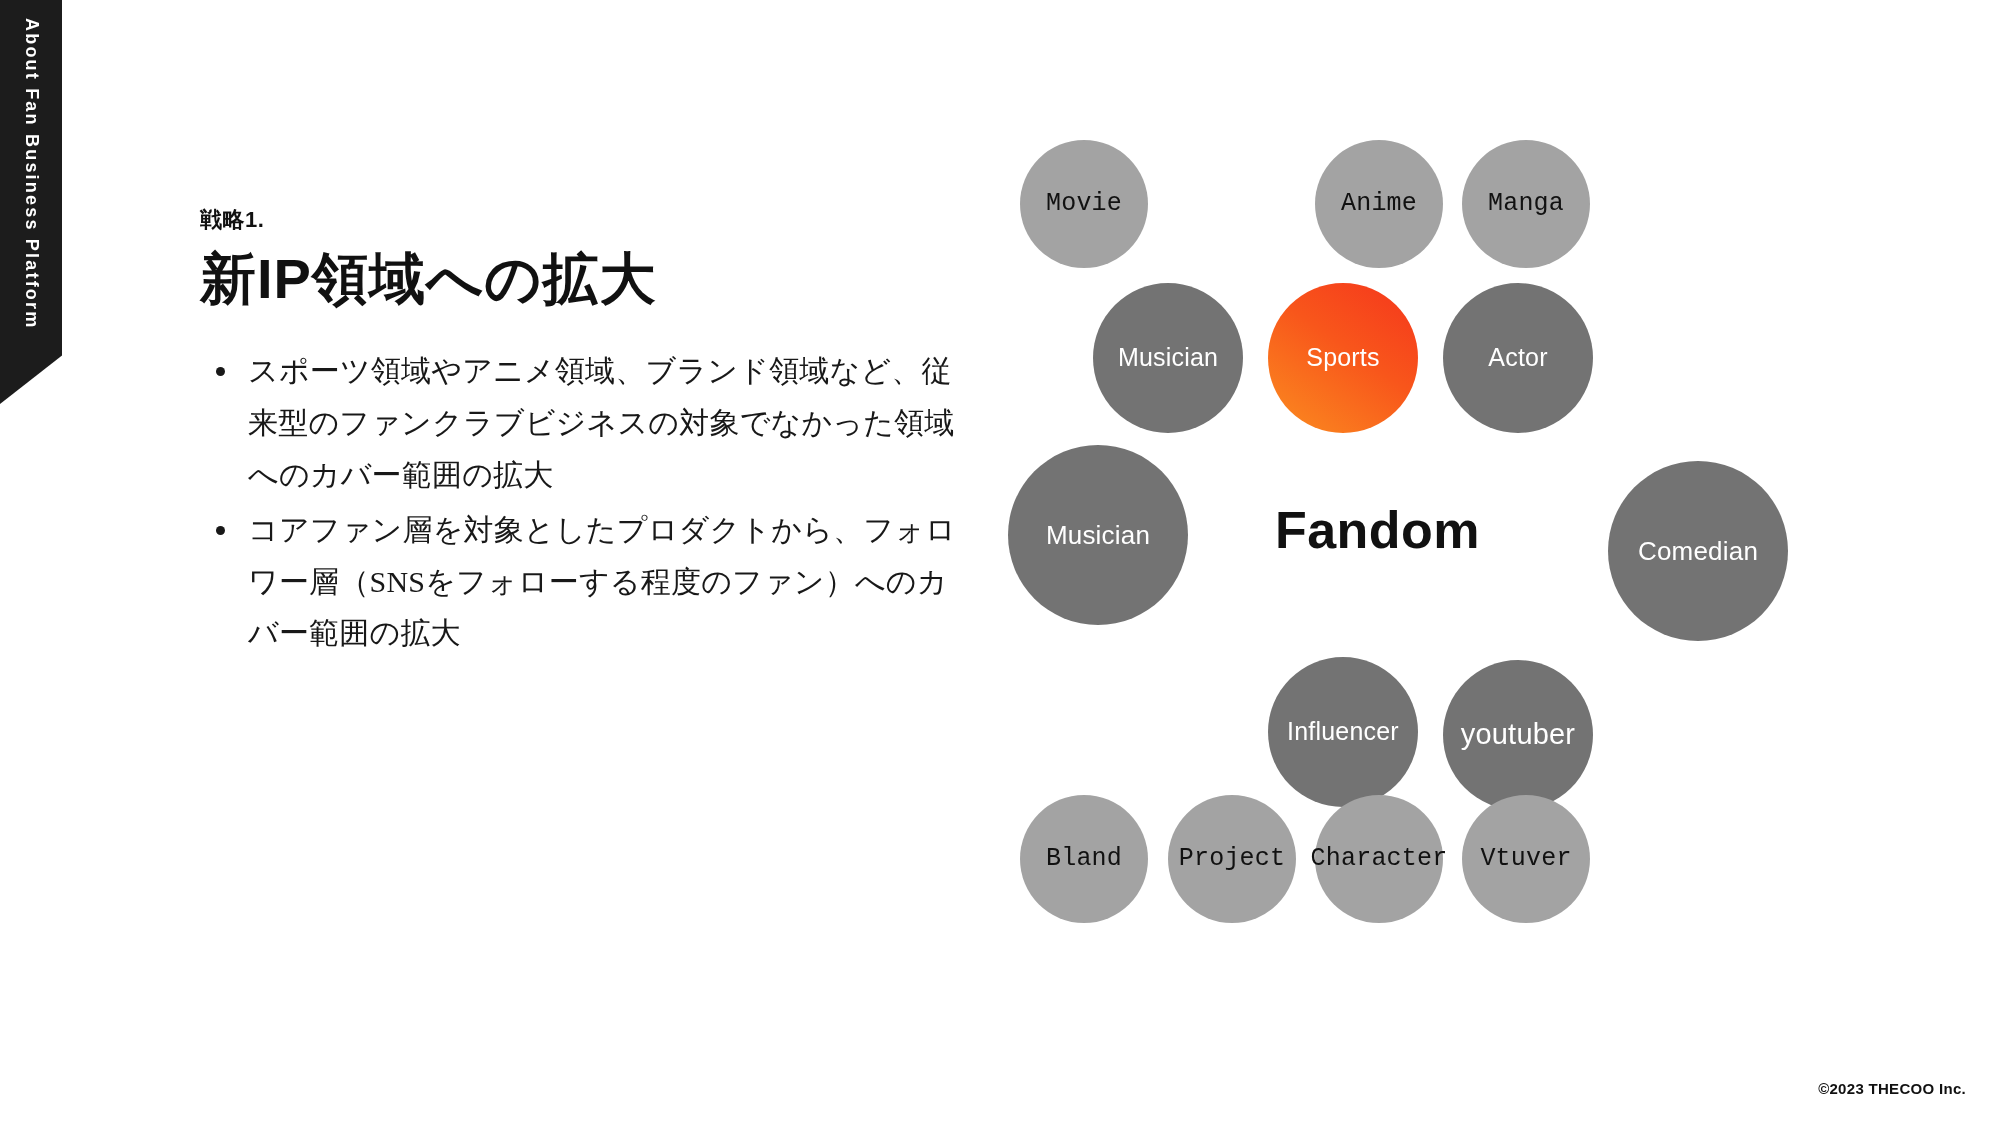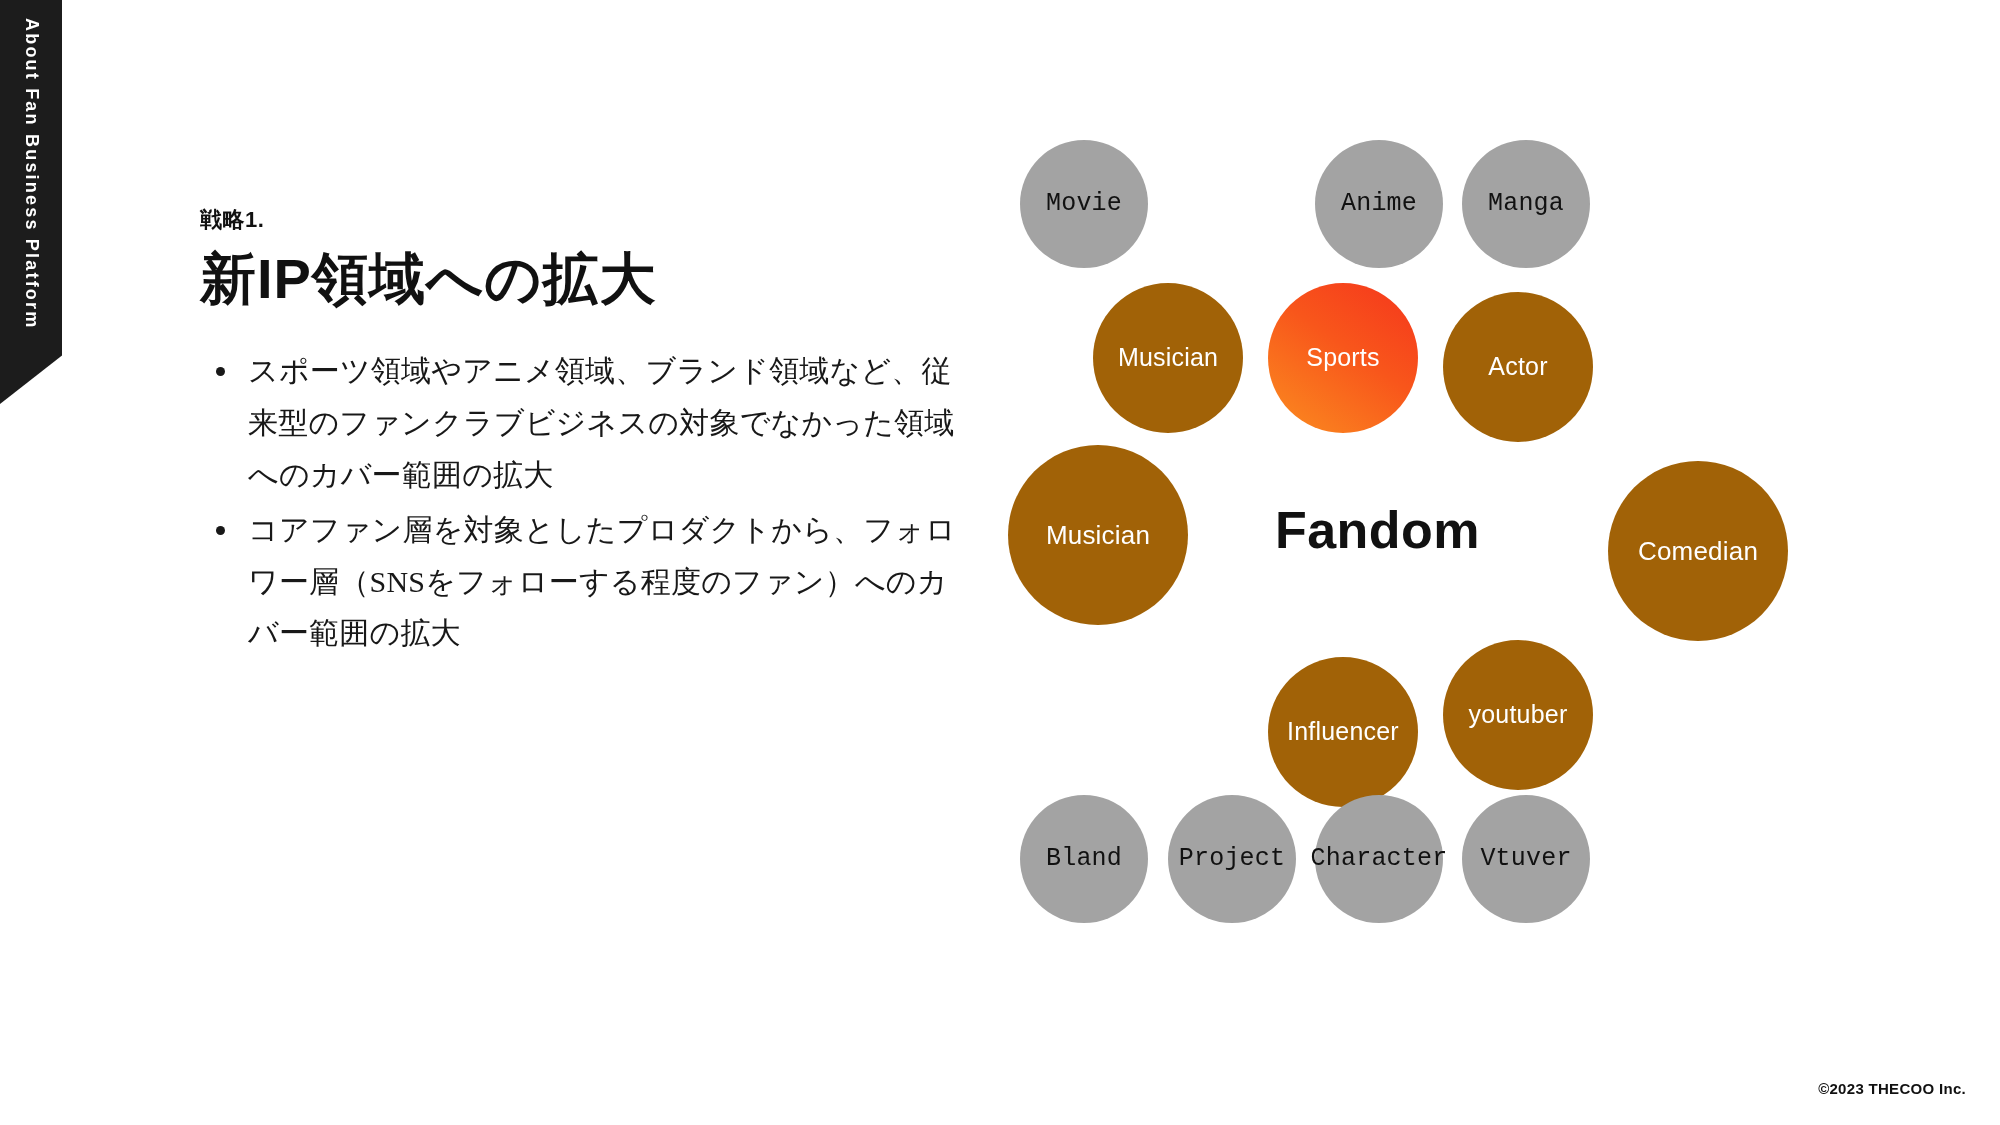--- a/index.html
+++ b/index.html
@@ -107,21 +107,21 @@
     font-weight: 500;
     letter-spacing: 0.2px;
     line-height: 1.1;
   }
   .bubble.light {
     background: #a3a3a3;
     color: #111111;
     font-family: Liberation Mono, monospace;
   }
   .bubble.dark {
-    background: #a16207;
+    background: #737373;
     color: #ffffff;
   }
   .bubble.accent {
     background: linear-gradient(215deg, #f5361c 0%, #f8561b 45%, #fb8d20 100%);
     color: #ffffff;
   }
   .center-label {
     position: absolute;
     display: flex;
     align-items: center;
@@ -157,25 +157,25 @@
       <li class="bullet">コアファン層を対象としたプロダクトから、フォロワー層（SNSをフォローする程度のファン）へのカバー範囲の拡大</li>
     </ul>
 </div>
 
 <div class="diagram">
     <div class="bubble light" style="left: 0px; top: 0px; width: 128px; height: 128px; font-size: 25px;">Movie</div>
     <div class="bubble light" style="left: 295px; top: 0px; width: 128px; height: 128px; font-size: 25px;">Anime</div>
     <div class="bubble light" style="left: 442px; top: 0px; width: 128px; height: 128px; font-size: 25px;">Manga</div>
     <div class="bubble dark" style="left: 73px; top: 143px; width: 150px; height: 150px; font-size: 25px;">Musician</div>
     <div class="bubble accent" style="left: 248px; top: 143px; width: 150px; height: 150px; font-size: 25px;">Sports</div>
-    <div class="bubble dark" style="left: 423px; top: 152px; width: 150px; height: 150px; font-size: 25px;">Actor</div>
+    <div class="bubble dark" style="left: 423px; top: 143px; width: 150px; height: 150px; font-size: 25px;">Actor</div>
     <div class="bubble dark" style="left: -12px; top: 305px; width: 180px; height: 180px; font-size: 26px;">Musician</div>
     <div class="bubble dark" style="left: 588px; top: 321px; width: 180px; height: 180px; font-size: 26px;">Comedian</div>
     <div class="bubble dark" style="left: 248px; top: 517px; width: 150px; height: 150px; font-size: 25px;">Influencer</div>
-    <div class="bubble dark" style="left: 423px; top: 500px; width: 150px; height: 150px; font-size: 25px;">youtuber</div>
+    <div class="bubble dark" style="left: 423px; top: 520px; width: 150px; height: 150px; font-size: 29px;">youtuber</div>
     <div class="bubble light" style="left: 0px; top: 655px; width: 128px; height: 128px; font-size: 25px;">Bland</div>
     <div class="bubble light" style="left: 148px; top: 655px; width: 128px; height: 128px; font-size: 25px;">Project</div>
     <div class="bubble light" style="left: 295px; top: 655px; width: 128px; height: 128px; font-size: 25px;">Character</div>
     <div class="bubble light" style="left: 442px; top: 655px; width: 128px; height: 128px; font-size: 25px;">Vtuver</div>
     <div class="center-label" style="left: 230px; top: 350px; width: 255px; height: 80px; font-size: 52px;">Fandom</div>
   </div>
 
 <div class="footer">©2023 THECOO Inc.</div>
 
 </body></html>

